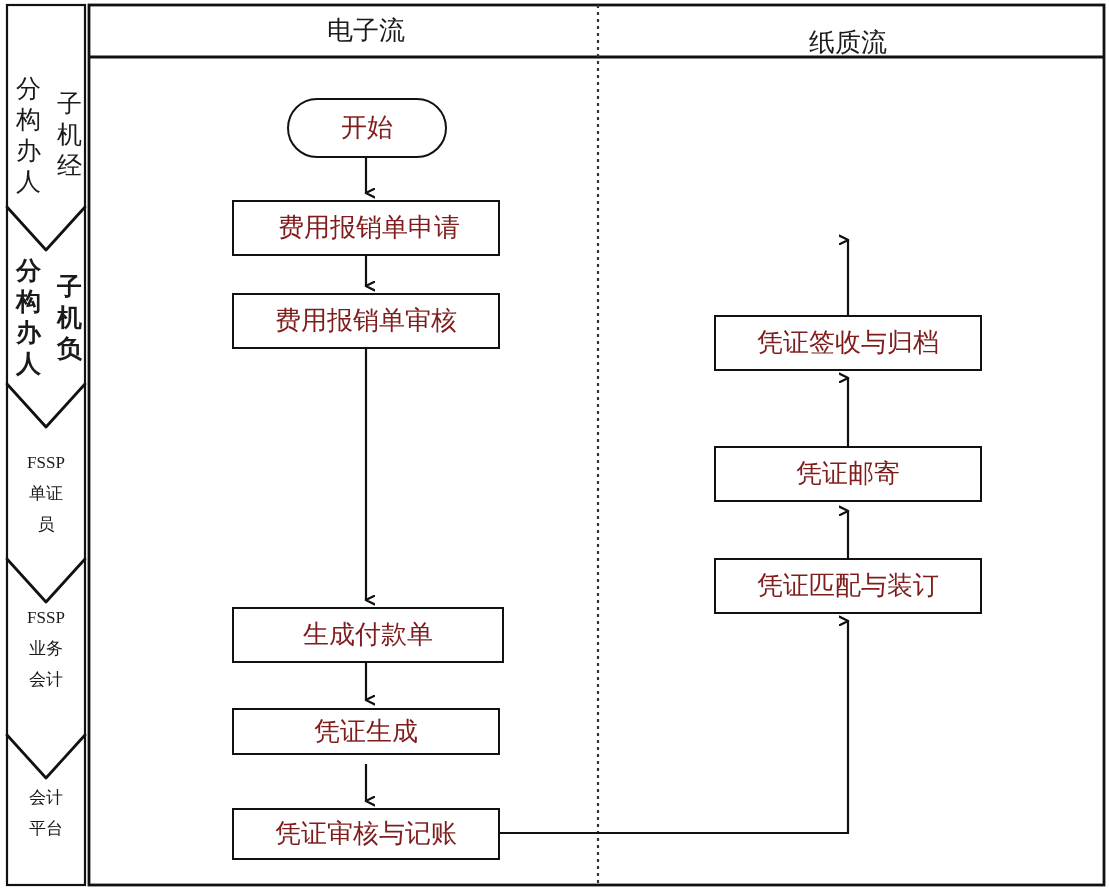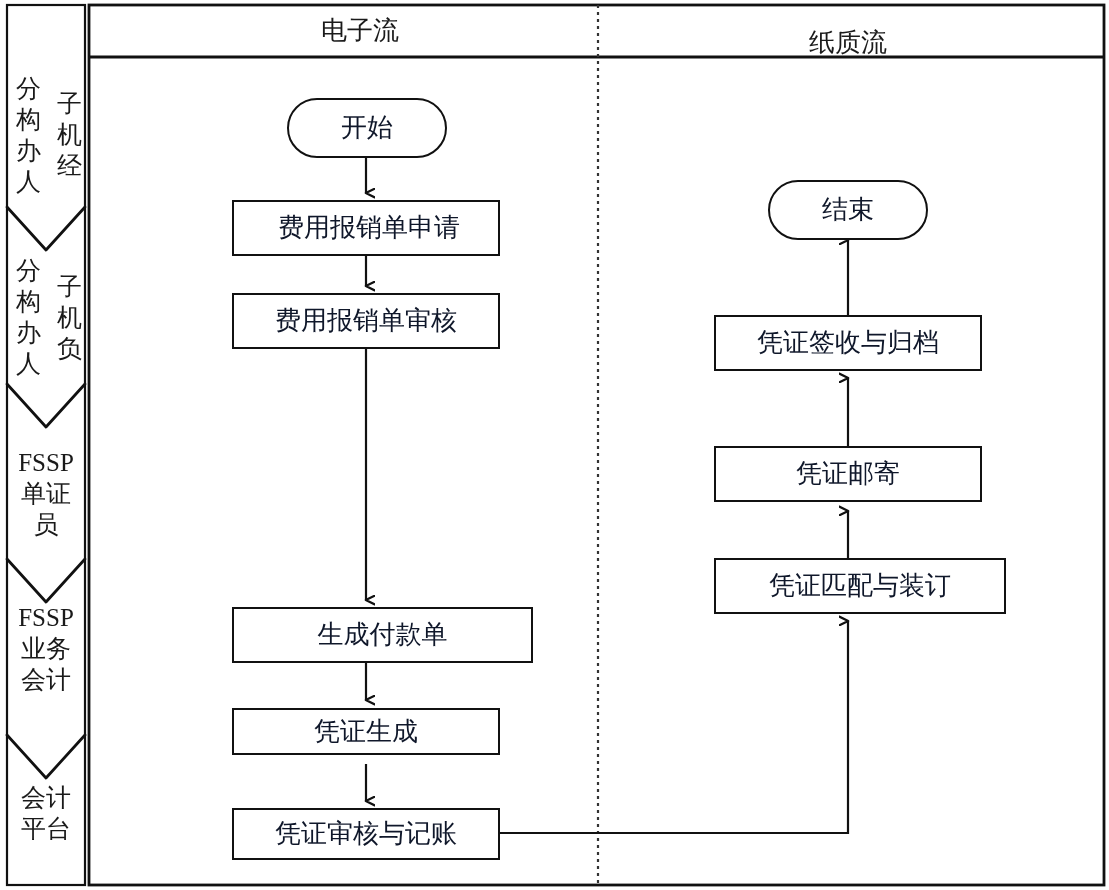--- a/index.html
+++ b/index.html
@@ -43,21 +43,21 @@
     display: flex;
     flex-direction: column;
     align-items: center;
   }
   .lane-flat {
     position: absolute;
     width: 82px;
     display: flex;
     flex-direction: column;
     align-items: center;
-    font-size: 25px;
+    font-size: 17px;
     line-height: 31px;
     color: #1a1a1a;
     text-align: center;
   }
   .col-head {
     position: absolute;
     font-size: 26px;
     line-height: 30px;
     color: #1a1a1a;
     text-align: center;
@@ -65,21 +65,21 @@
   .node {
     position: absolute;
     box-sizing: border-box;
     background: #ffffff;
     border: 2.2px solid #111111;
     display: flex;
     align-items: center;
     justify-content: center;
     font-size: 26px;
     line-height: 30px;
-    color: #0f172a;
+    color: #7f1d1d;
     text-align: center;
     white-space: nowrap;
   }
   .node.terminator {
     border-radius: 32px;
   }
 </style>
 </head>
 <body>
 
@@ -125,29 +125,29 @@
       <path d="M500,833 L848,833 L848,621" marker-end="url(#arrowUp)"></path>
     </g>
 
     <g stroke="#111111" stroke-width="2.2" fill="none">
       <line x1="848" y1="558" x2="848" y2="511" marker-end="url(#arrowUp)"></line>
       <line x1="848" y1="446" x2="848" y2="378" marker-end="url(#arrowUp)"></line>
       <line x1="848" y1="315" x2="848" y2="240" marker-end="url(#arrowUp)"></line>
     </g>
   </svg>
 
-  <div class="col-head" style="left:252px; top:16px; width:216px;">电子流</div>
+  <div class="col-head" style="left:258px; top:16px; width:216px;">电子流</div>
   <div class="col-head" style="left:740px; top:16px; width:216px;margin-top:12px;">纸质流</div>
 
   <div class="lane-label" style="left:5px; top:62px; height:145px;">
     <span class="lane-col">子机经</span>
     <span class="lane-col">分构办人</span>
   </div>
 
-  <div class="lane-label" style="left:5px; top:250px; height:134px;">
+  <div class="lane-label" style="left:5px; top:250px; height:134px;font-weight:bold;">
     <span class="lane-col">子机负</span>
     <span class="lane-col">分构办人</span>
   </div>
 
   <div class="lane-flat" style="left:5px; top:427px; height:132px; justify-content:center;">
     <span>FSSP</span>
     <span>单证</span>
     <span>员</span>
   </div>
 
@@ -161,27 +161,26 @@
     <span>会计</span>
     <span>平台</span>
   </div>
 
   <div class="node terminator" style="left:287px; top:98px; width:160px; height:60px;">开始</div>
 
   <div class="node" style="left:232px; top:200px; width:268px; height:56px;padding-left:6px;">费用报销单申请</div>
 
   <div class="node" style="left:232px; top:293px; width:268px; height:56px;">费用报销单审核</div>
 
-  <div class="node" style="left:232px; top:607px; width:301px; height:56px;">生成付款单</div>
+  <div class="node" style="left:232px; top:607px; width:272px; height:56px;">生成付款单</div>
 
   <div class="node" style="left:232px; top:708px; width:268px; height:47px;">凭证生成</div>
 
   <div class="node" style="left:232px; top:808px; width:268px; height:52px;">凭证审核与记账</div>
 
-  <div class="node terminator" style="left:768px; top:180px; width:160px; height:60px;">结束</div>
 
   <div class="node" style="left:714px; top:315px; width:268px; height:56px;">凭证签收与归档</div>
 
   <div class="node" style="left:714px; top:446px; width:268px; height:56px;">凭证邮寄</div>
 
-  <div class="node" style="left:714px; top:558px; width:292px; height:56px;">凭证匹配与装订</div>
+  <div class="node" style="left:714px; top:558px; width:268px; height:56px;">凭证匹配与装订</div>
 
 </div>
 
 </body></html>

